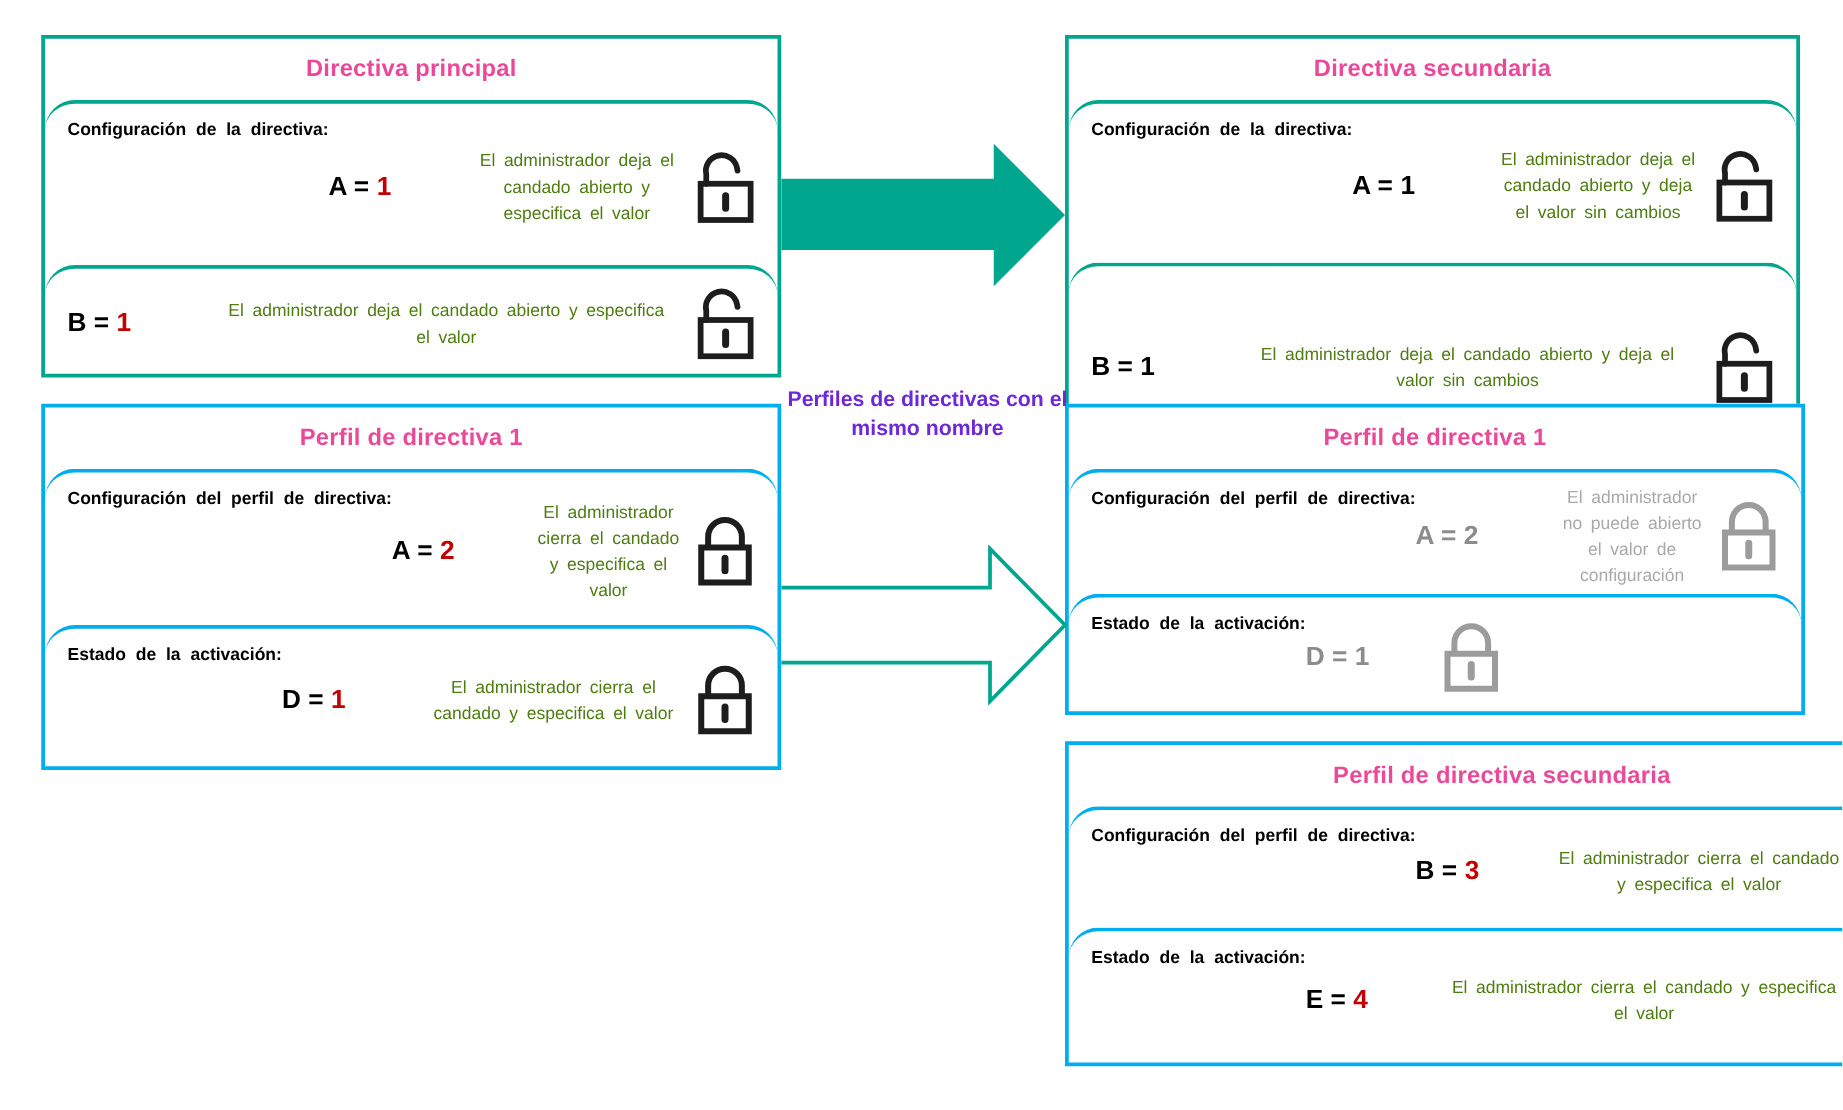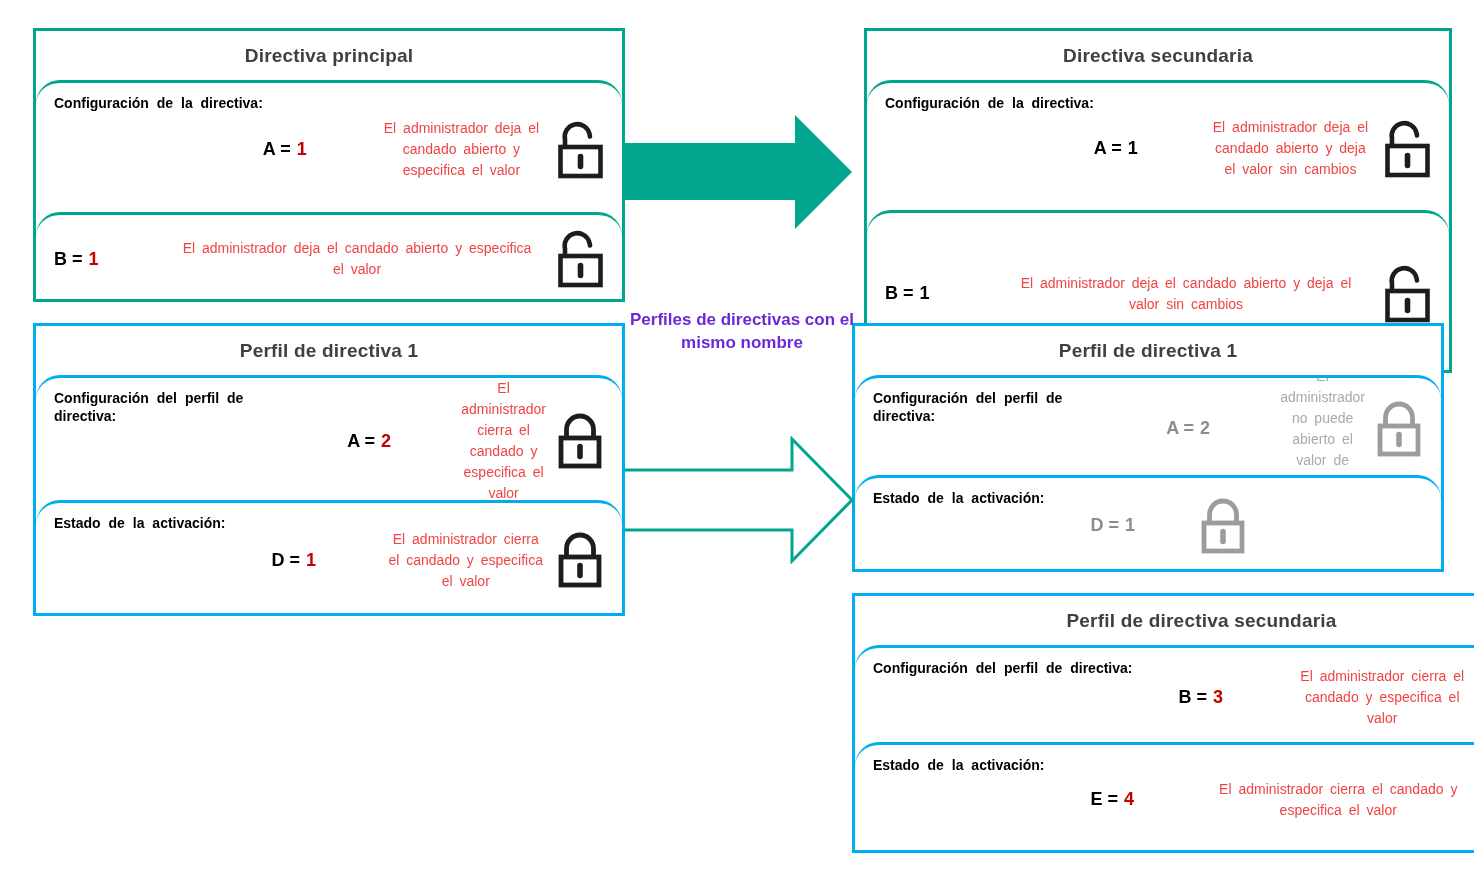--- a/index.html
+++ b/index.html
@@ -8,41 +8,41 @@
     font-family:"Liberation Sans","DejaVu Sans",sans-serif;
   }
   .box{
     position:absolute;background:#fff;border:3px solid #000;box-sizing:border-box;
     display:flex;flex-direction:column;
   }
   .box.teal{border-color:#00A78E;}
   .box.blue{border-color:#00AEEF;}
   .box-title{
     flex:0 0 49px;display:flex;align-items:center;justify-content:center;
-    font-size:19px;font-weight:bold;color:#404040;letter-spacing:.2px;text-align:right;
+    font-size:19px;font-weight:bold;color:#ec4899;letter-spacing:.2px;text-align:right;
   }
   .section{
     position:relative;display:flex;flex-direction:row;
     padding:9px 14px 5px 18px;box-sizing:border-box;overflow:hidden;border-radius:24px;
   }
   .teal .section{border-top:3px solid #00A78E;}
-  .blue .section{border-top:3px solid #00AEEF;gap:46px;}
+  .blue .section{border-top:3px solid #00AEEF;}
   .label{
     font-size:14px;font-weight:bold;color:#000;word-spacing:4px;line-height:18px;
     margin-top:2px;
   }
   .row{flex:1;display:flex;align-items:center;}
   .variable{
-    flex:0 0 106px;font-size:18px;font-weight:bold;color:#000;white-space:nowrap;
+    flex:0 0 106px;font-size:21px;font-weight:bold;color:#000;white-space:nowrap;
   }
   .variable .var-name{margin-right:6px;}
   .v-red{color:#C40000;}
   .v-black{color:#000;}
   .desc{
-    flex:1;text-align:center;font-size:14px;line-height:21px;color:#ef4444;
+    flex:1;text-align:center;font-size:14px;line-height:21px;color:#4d7c0f;
     word-spacing:3px;padding:0 8px;
   }
   .desc > div{max-width:358px;margin:0 auto;}
   .lock{flex:0 0 54px;display:flex;justify-content:center;align-items:center;}
   .lock svg{display:block;}
   .stroke-black{stroke:#1d1d1d;}
   .stroke-gray{stroke:#9C9C9C;}
   .muted .variable{color:#8C8C8C;}
   .muted .variable .val{color:#8C8C8C;}
   .muted .desc{color:#A9A9A9;}
@@ -85,21 +85,21 @@
           <svg width="50" height="62" viewBox="0 0 50 62" fill="none">
             <path class="stroke-black" d="M9 28 V20.5 A12.5 12.5 0 0 1 33.5 15 L34 17.5" stroke-width="4.6" stroke-linecap="round"></path>
             <rect class="stroke-black" x="4.5" y="28" width="40" height="29" stroke-width="4.6"></rect>
             <line class="stroke-black" x1="24.5" y1="37.5" x2="24.5" y2="47.5" stroke-width="5.6" stroke-linecap="round"></line>
           </svg>
         </div>
       </div>
     </div>
   </div>
 
-  <div class="box teal" style="left:852px;top:28px;width:588px;height:345px;margin-left:12px;">
+  <div class="box teal" style="left:852px;top:28px;width:588px;height:345px;">
     <div class="box-title">Directiva secundaria</div>
     <div class="section" style="flex:0 0 130px;">
       <div class="label">Configuración  de la directiva:</div>
       <div class="row">
         <div class="variable"><span class="var-name">A =</span><span class="val v-black">1</span></div>
         <div class="desc">
           <div>El administrador  deja  el candado  abierto  y deja  el valor  sin cambios</div>
           </div>
         <div class="lock">
           <svg width="50" height="62" viewBox="0 0 50 62" fill="none">

